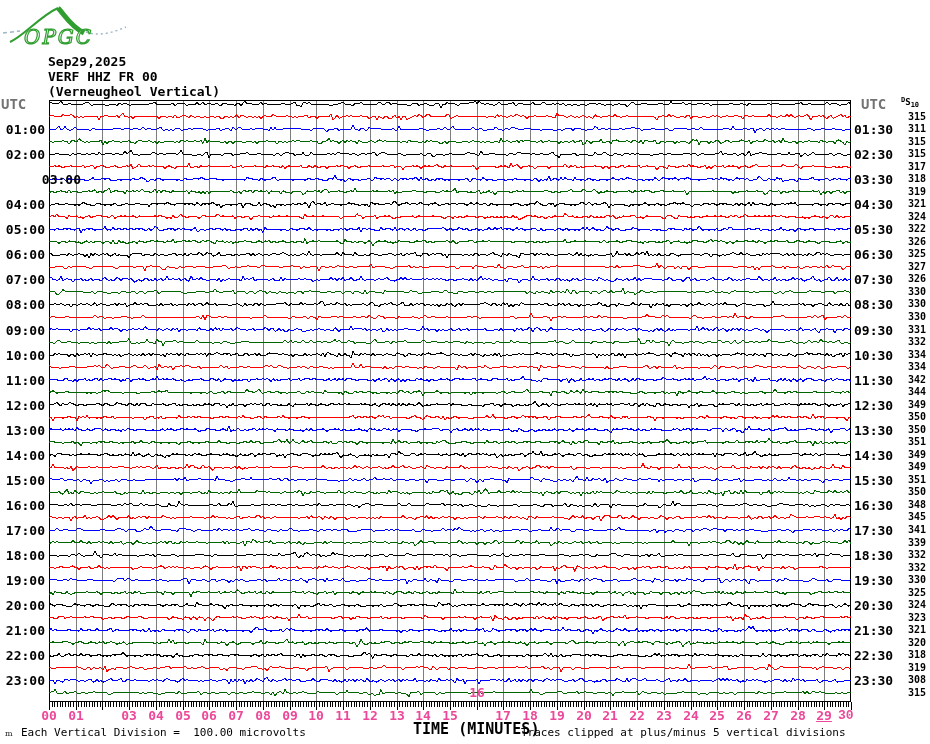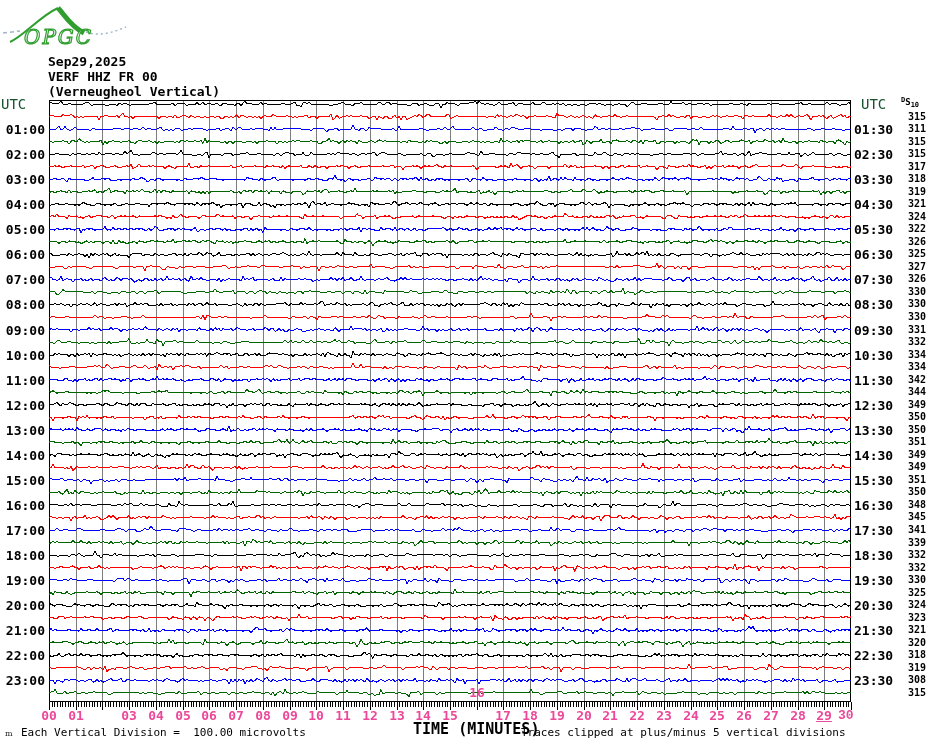--- a/index.html
+++ b/index.html
@@ -4,21 +4,21 @@
 <style>
   html,body{margin:0;padding:0;}
   body{
     width:930px;height:744px;background:#ffffff;
     font-family:"DejaVu Sans Mono","Liberation Mono",monospace;
     position:relative;overflow:hidden;
   }
   #app{position:absolute;left:0;top:0;width:930px;height:744px;}
   .abs{position:absolute;}
   .ttl{font-size:13px;font-weight:bold;color:#000;line-height:15px;white-space:pre;}
-  .utc-hdr{font-size:14px;font-weight:normal;color:#14532d;}
+  .utc-hdr{font-size:14px;font-weight:bold;color:#737373;}
   .hour-lbl{font-size:13px;font-weight:bold;color:#000;white-space:pre;}
   .ds-val{font-size:10px;font-weight:bold;color:#000;white-space:pre;}
   .min-lbl{font-size:13px;font-weight:bold;color:#ec4899;text-align:center;}
   .foot-sm{font-size:11px;color:#000;white-space:pre;}
   .foot-big{font-size:15px;font-weight:bold;color:#000;white-space:pre;}
   .mark{font-size:8px;font-family:"DejaVu Serif",serif;color:#222;}
   .ds-hdr{font-size:9px;font-weight:bold;color:#000;white-space:nowrap;}
   .ds-hdr .sp{font-size:7px;vertical-align:3px;}
   .ds-hdr .sb{font-size:7px;vertical-align:-2px;}
   svg{display:block;}
@@ -438,21 +438,21 @@
   <div class="abs foot-sm" style="left:521px;top:726px;">Traces clipped at plus/minus 5 vertical divisions</div>
 <div class="abs ds-val" style="left: 899px; top: 111px; width: 27px; text-align: right;">315</div>
     <div class="abs hour-lbl" style="left: 1px; top: 122px; width: 44px; text-align: right;">01:00</div>
     <div class="abs hour-lbl" style="left: 854px; top: 122px; width: 46px; text-align: left;">01:30</div>
     <div class="abs ds-val" style="left: 899px; top: 123px; width: 27px; text-align: right;">311</div>
     <div class="abs ds-val" style="left: 899px; top: 136px; width: 27px; text-align: right;">315</div>
     <div class="abs hour-lbl" style="left: 1px; top: 147px; width: 44px; text-align: right;">02:00</div>
     <div class="abs hour-lbl" style="left: 854px; top: 147px; width: 46px; text-align: left;">02:30</div>
     <div class="abs ds-val" style="left: 899px; top: 148px; width: 27px; text-align: right;">315</div>
     <div class="abs ds-val" style="left: 899px; top: 161px; width: 27px; text-align: right;">317</div>
-    <div class="abs hour-lbl" style="left: 1px; top: 172px; width: 44px; text-align: right;">03:00</div>
+    <div class="abs hour-lbl" style="left: 1px; top: 172px; width: 44px; text-align: right; padding-left: 36px;">03:00</div>
     <div class="abs hour-lbl" style="left: 854px; top: 172px; width: 46px; text-align: left;">03:30</div>
     <div class="abs ds-val" style="left: 899px; top: 173px; width: 27px; text-align: right;">318</div>
     <div class="abs ds-val" style="left: 899px; top: 186px; width: 27px; text-align: right;">319</div>
     <div class="abs hour-lbl" style="left: 1px; top: 197px; width: 44px; text-align: right;">04:00</div>
     <div class="abs hour-lbl" style="left: 854px; top: 197px; width: 46px; text-align: left;">04:30</div>
     <div class="abs ds-val" style="left: 899px; top: 198px; width: 27px; text-align: right;">321</div>
     <div class="abs ds-val" style="left: 899px; top: 211px; width: 27px; text-align: right;">324</div>
     <div class="abs hour-lbl" style="left: 1px; top: 222px; width: 44px; text-align: right;">05:00</div>
     <div class="abs hour-lbl" style="left: 854px; top: 222px; width: 46px; text-align: left;">05:30</div>
     <div class="abs ds-val" style="left: 899px; top: 223px; width: 27px; text-align: right;">322</div>

